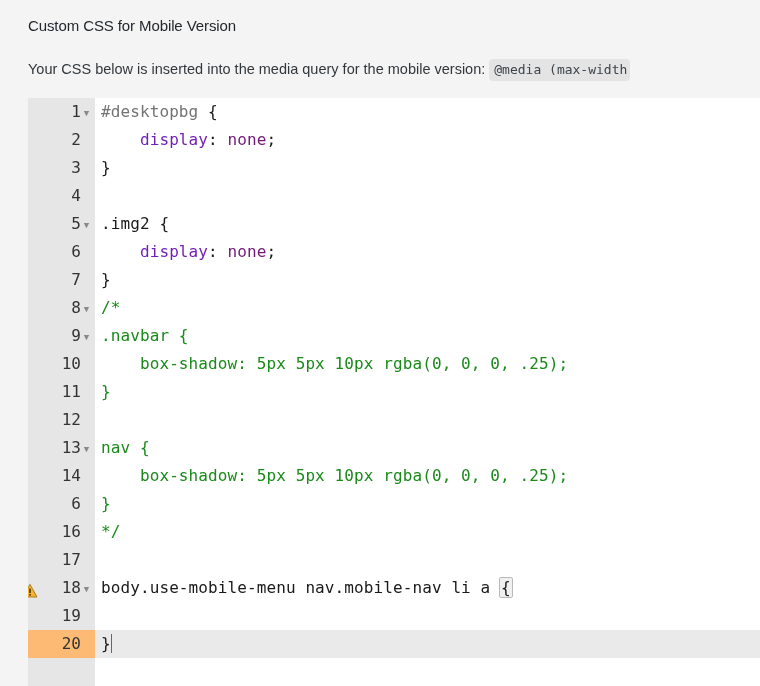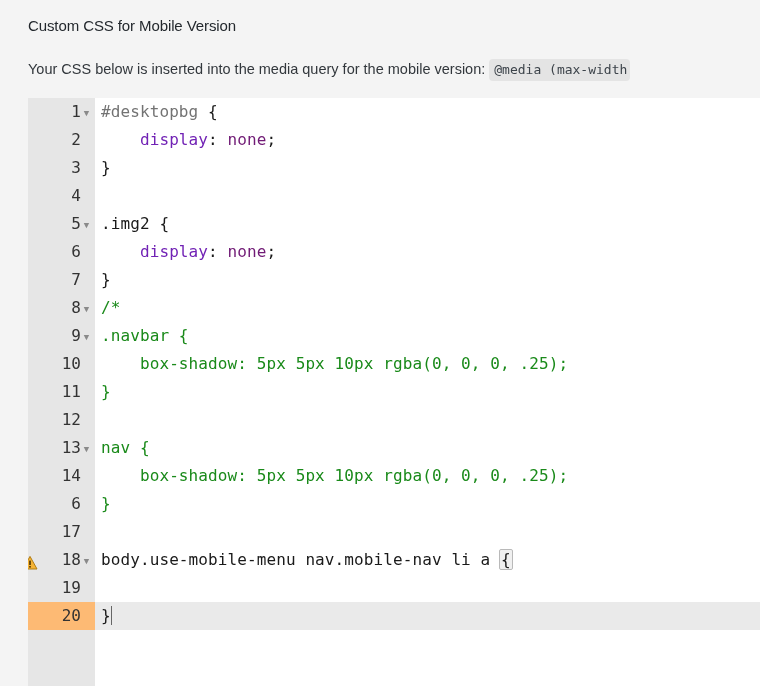--- a/index.html
+++ b/index.html
@@ -172,20 +172,21 @@
       <div class="row"><div class="gutter"><span class="lineno">6</span><span class="fold empty"></span></div><div class="code"><span class="t-plain">    </span><span class="t-prop">display</span><span class="t-punct">: </span><span class="t-val">none</span><span class="t-punct">;</span></div></div>
       <div class="row"><div class="gutter"><span class="lineno">7</span><span class="fold empty"></span></div><div class="code"><span class="t-punct">}</span></div></div>
       <div class="row"><div class="gutter"><span class="lineno">8</span><span class="fold">▼</span></div><div class="code"><span class="t-comment">/*</span></div></div>
       <div class="row"><div class="gutter"><span class="lineno">9</span><span class="fold">▼</span></div><div class="code"><span class="t-comment">.navbar {</span></div></div>
       <div class="row"><div class="gutter"><span class="lineno">10</span><span class="fold empty"></span></div><div class="code"><span class="t-comment">    box-shadow: 5px 5px 10px rgba(0, 0, 0, .25);</span></div></div>
       <div class="row"><div class="gutter"><span class="lineno">11</span><span class="fold empty"></span></div><div class="code"><span class="t-comment">}</span></div></div>
       <div class="row"><div class="gutter"><span class="lineno">12</span><span class="fold empty"></span></div><div class="code"></div></div>
       <div class="row"><div class="gutter"><span class="lineno">13</span><span class="fold">▼</span></div><div class="code"><span class="t-comment">nav {</span></div></div>
       <div class="row"><div class="gutter"><span class="lineno">14</span><span class="fold empty"></span></div><div class="code"><span class="t-comment">    box-shadow: 5px 5px 10px rgba(0, 0, 0, .25);</span></div></div>
       <div class="row"><div class="gutter"><span class="lineno">6</span><span class="fold empty"></span></div><div class="code"><span class="t-comment">}</span></div></div>
+      <div class="row"><div class="gutter"><span class="lineno">16</span><span class="fold empty"></span></div><div class="code"><span class="t-comment">*/</span></div></div>
       <div class="row"><div class="gutter"><span class="lineno">17</span><span class="fold empty"></span></div><div class="code"></div></div>
       <div class="row"><div class="gutter"><span class="warn-icon"><svg viewBox="0 0 16 16" width="16" height="16">
               <path d="M8 1.4 L15 14 L1 14 Z" fill="#f5b335" stroke="#b07c13" stroke-width="1" stroke-linejoin="round"></path>
               <rect x="7.2" y="5.6" width="1.6" height="4.4" fill="#4a3200"></rect>
               <rect x="7.2" y="11" width="1.6" height="1.6" fill="#4a3200"></rect>
             </svg></span><span class="lineno">18</span><span class="fold">▼</span></div><div class="code"><span class="t-plain">body.use-mobile-menu nav.mobile-nav li a </span><span class="t-punct brace-match">{</span></div></div>
       <div class="row"><div class="gutter"><span class="lineno">19</span><span class="fold empty"></span></div></div>
       <div class="row active"><div class="row-bg"></div><div class="gutter"><span class="lineno">20</span><span class="fold empty"></span></div><div class="code"><span class="t-punct">}</span><span class="caret"></span></div></div>
     </div>
 </div>

